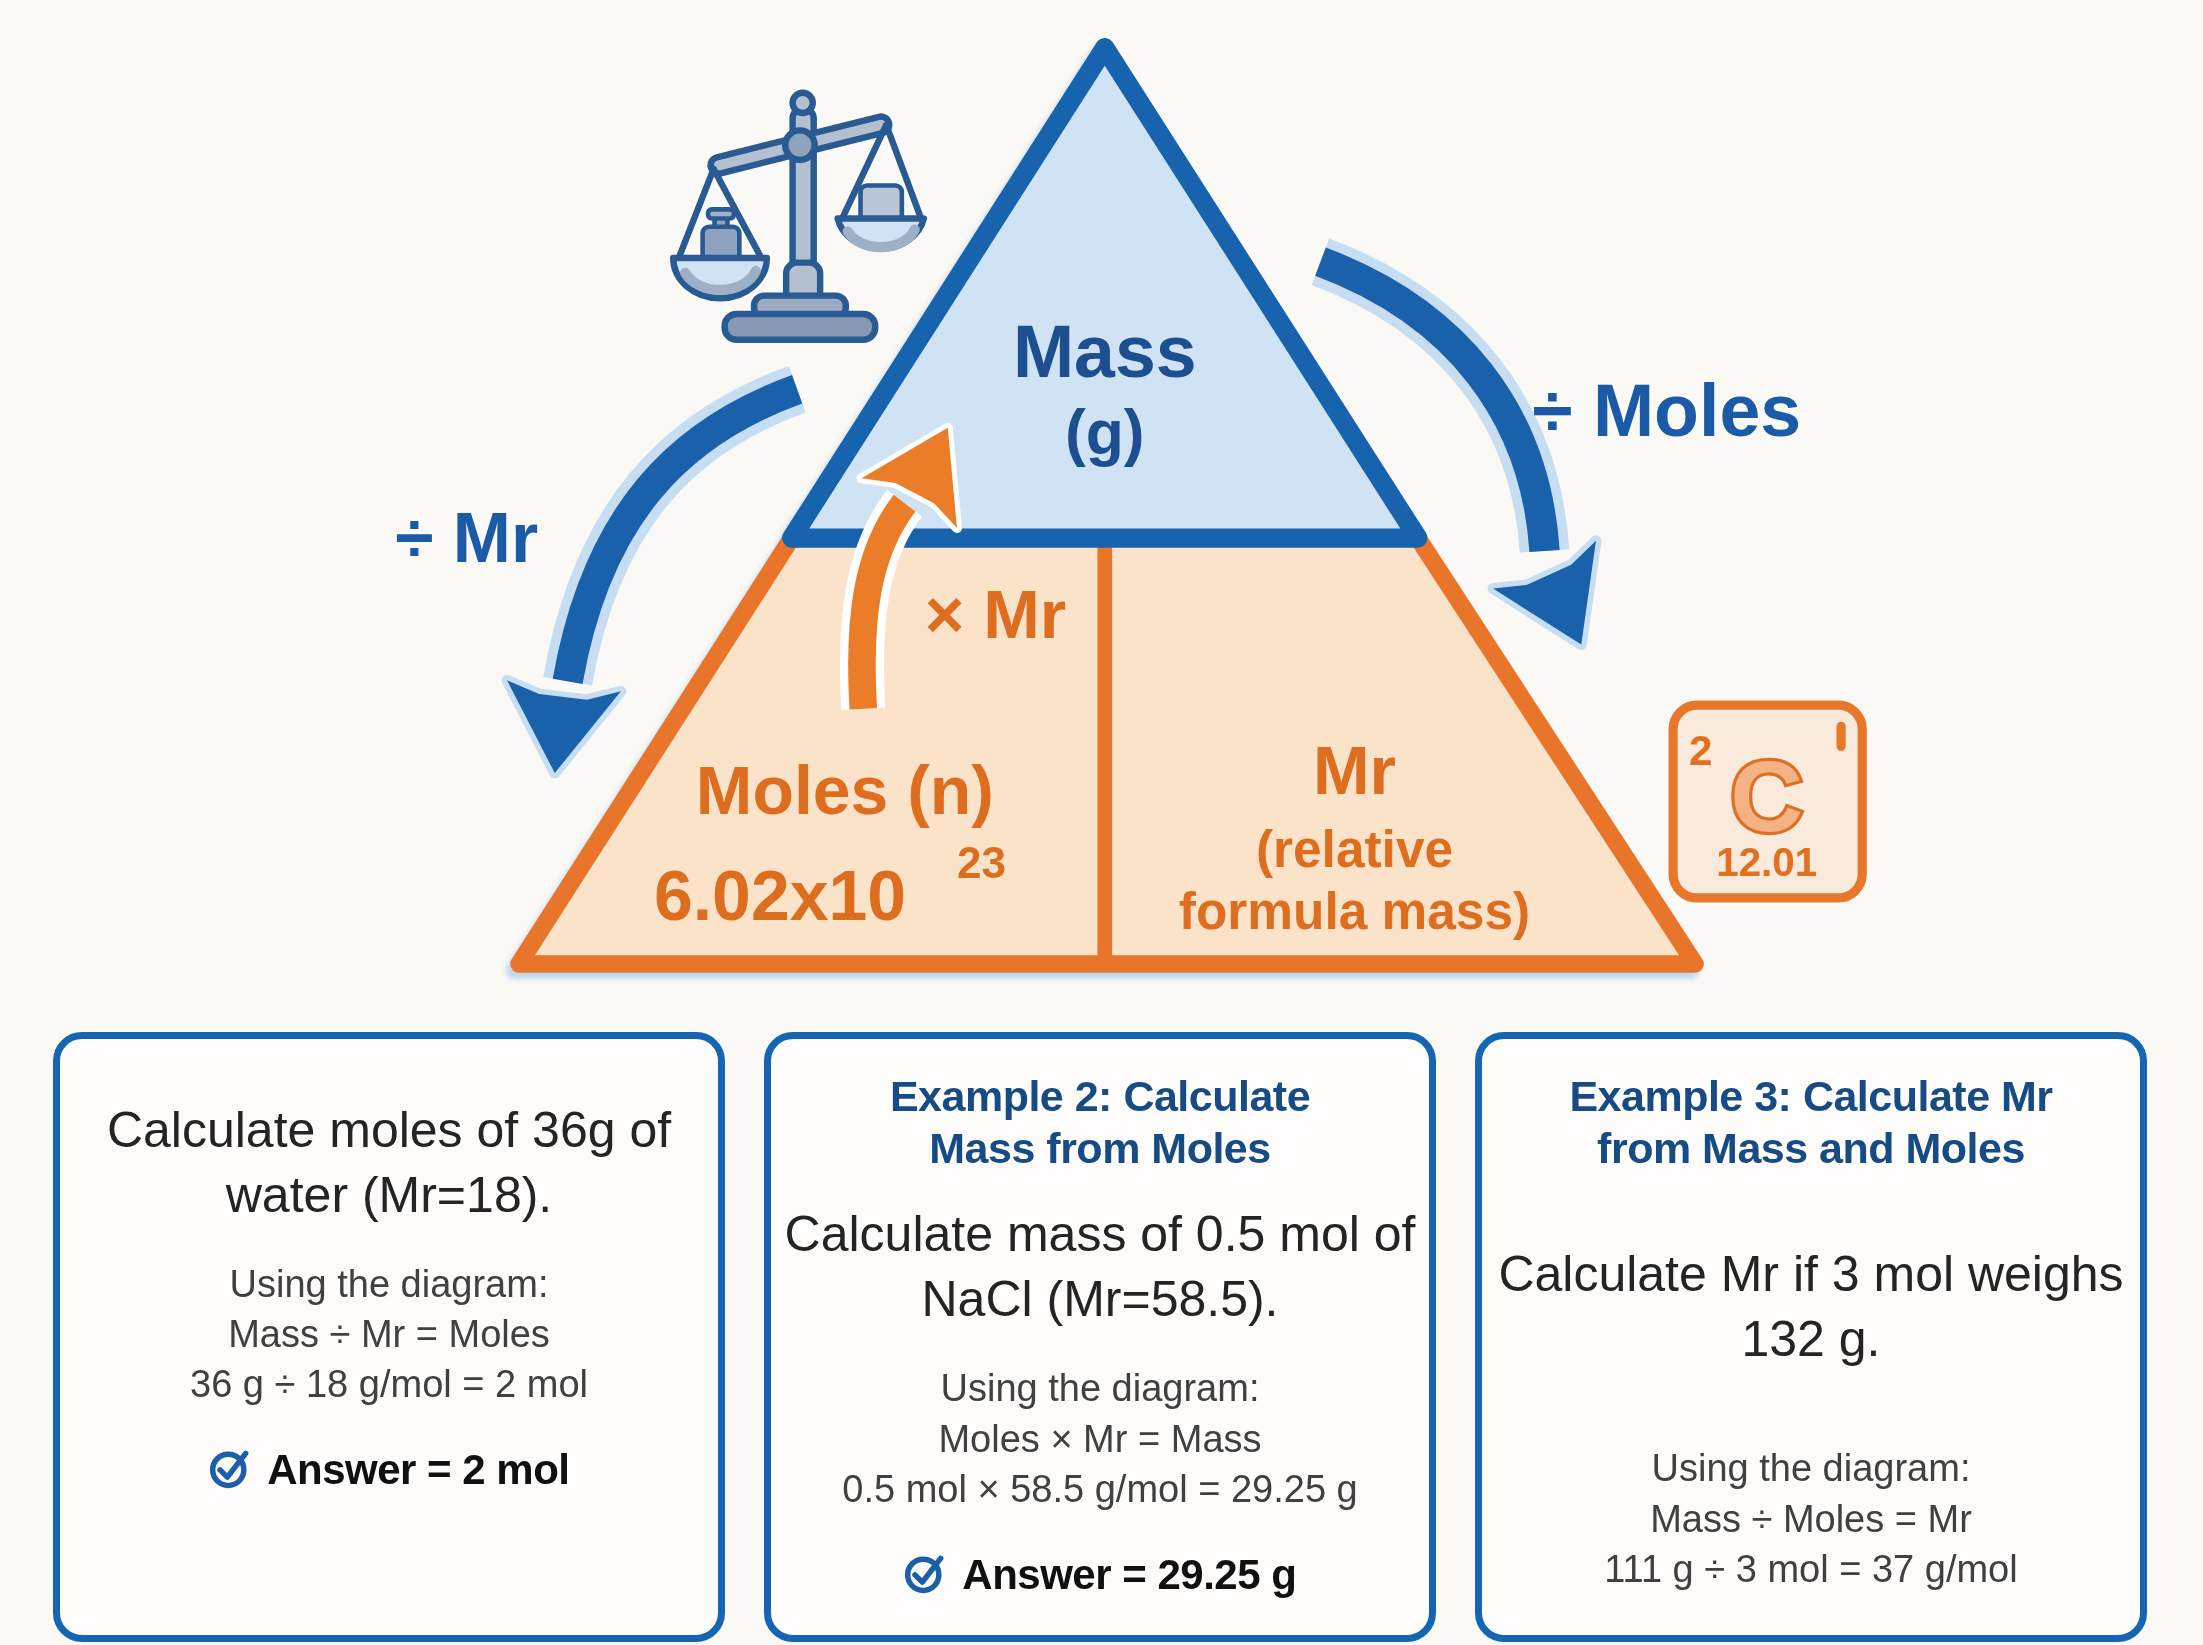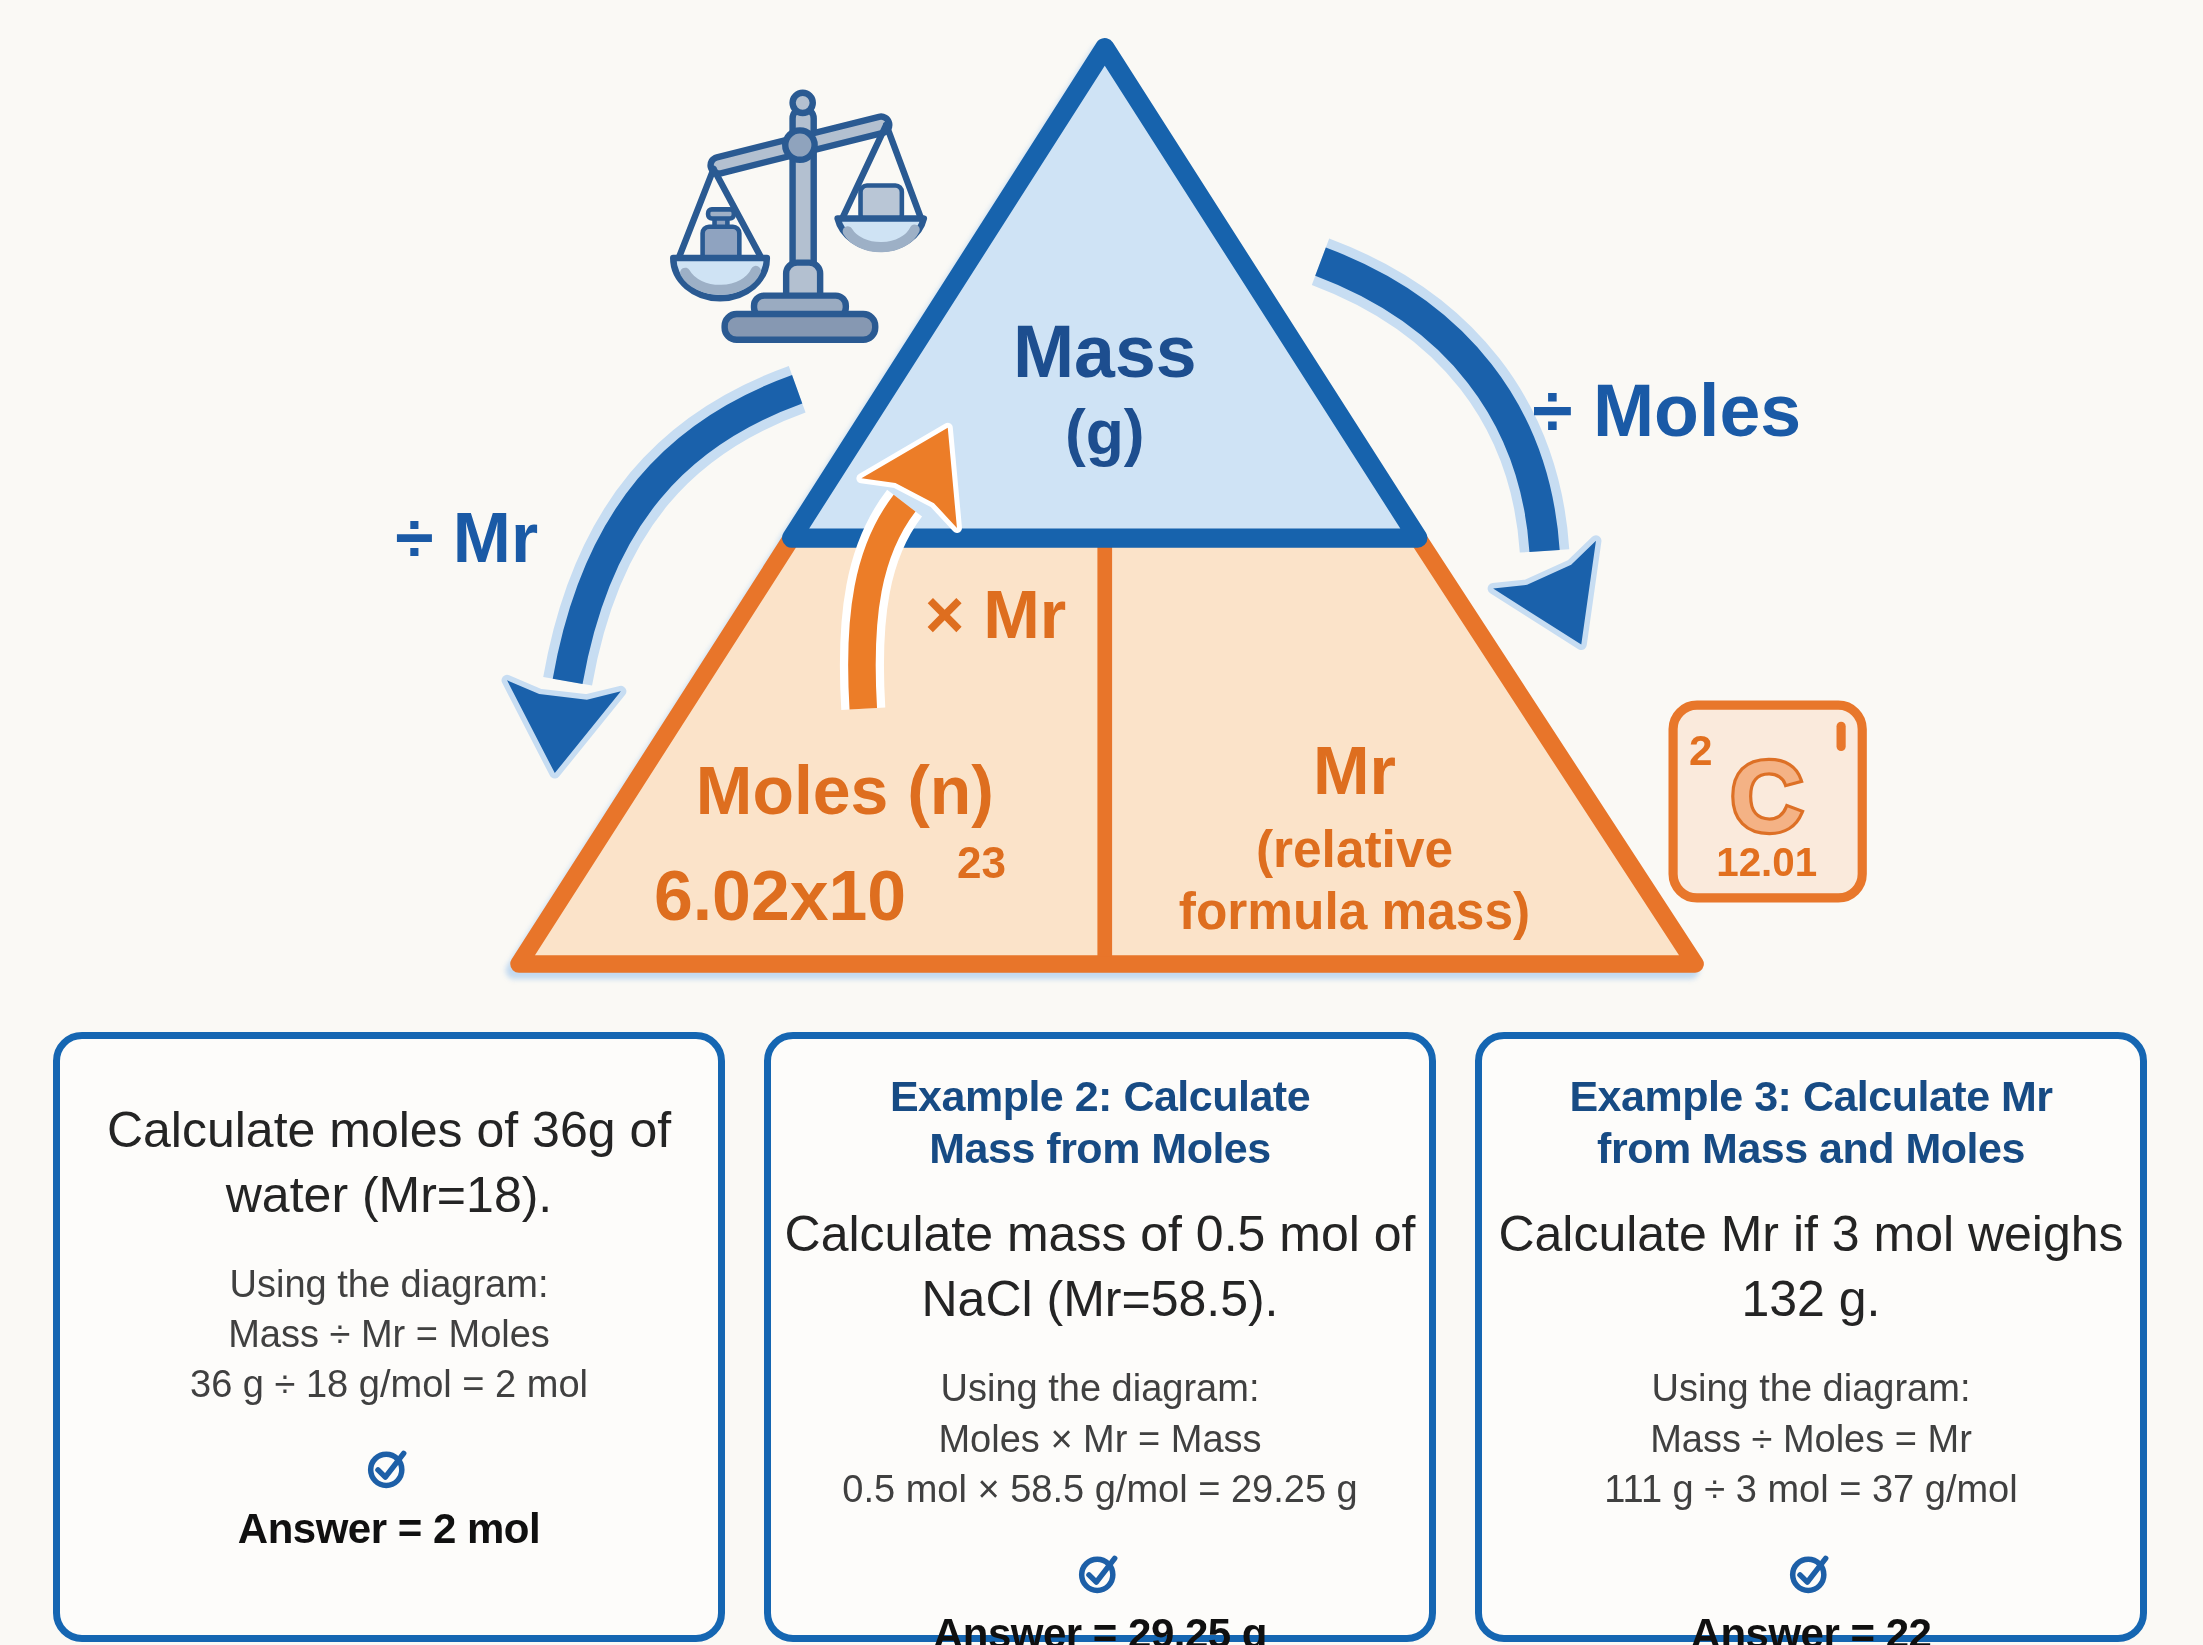--- a/index.html
+++ b/index.html
@@ -10,33 +10,33 @@
   }
   #diagram-svg{position:absolute;left:0;top:0;}
   .example-card{
     position:absolute;top:1032px;width:672px;height:610px;
     background:#fdfcfa;border:7.3px solid #1566b2;border-radius:29px;
     box-sizing:border-box;display:flex;flex-direction:column;align-items:center;
     text-align:center;padding-top:31px;
   }
   .example-card.c1{left:53px;}
   .example-card.c2{left:764px;}
-  .example-card.c3{left:1475px;}
+  .example-card.c3{left:1475px;gap:40px;}
   .example-title{
     font-size:43px;font-weight:700;color:#174b84;line-height:1.22;
     white-space:pre-line;letter-spacing:-0.5px;
   }
   .example-problem{
     margin-top:27.5px;font-size:50px;color:#242424;line-height:1.3;white-space:pre-line;
   }
   .example-method{
     margin-top:31px;font-size:38px;color:#404040;line-height:1.32;white-space:pre-line;
   }
   .answer-row{
-    margin-top:37px;display:flex;align-items:center;gap:14.7px;justify-content:center;flex-direction:column;
+    margin-top:37px;display:flex;align-items:flex-start;gap:14.7px;justify-content:center;
   }
   .answer-text{font-size:42px;font-weight:700;color:#101010;letter-spacing:-0.5px;}
   .check-icon{flex:0 0 auto;}
 </style>
 </head>
 <body>
 
 <svg id="diagram-svg" width="2204" height="1032" viewBox="0 0 2400 1124">
 
   <g style="filter:drop-shadow(-5px 7px 3px rgba(184,212,239,0.85))">

